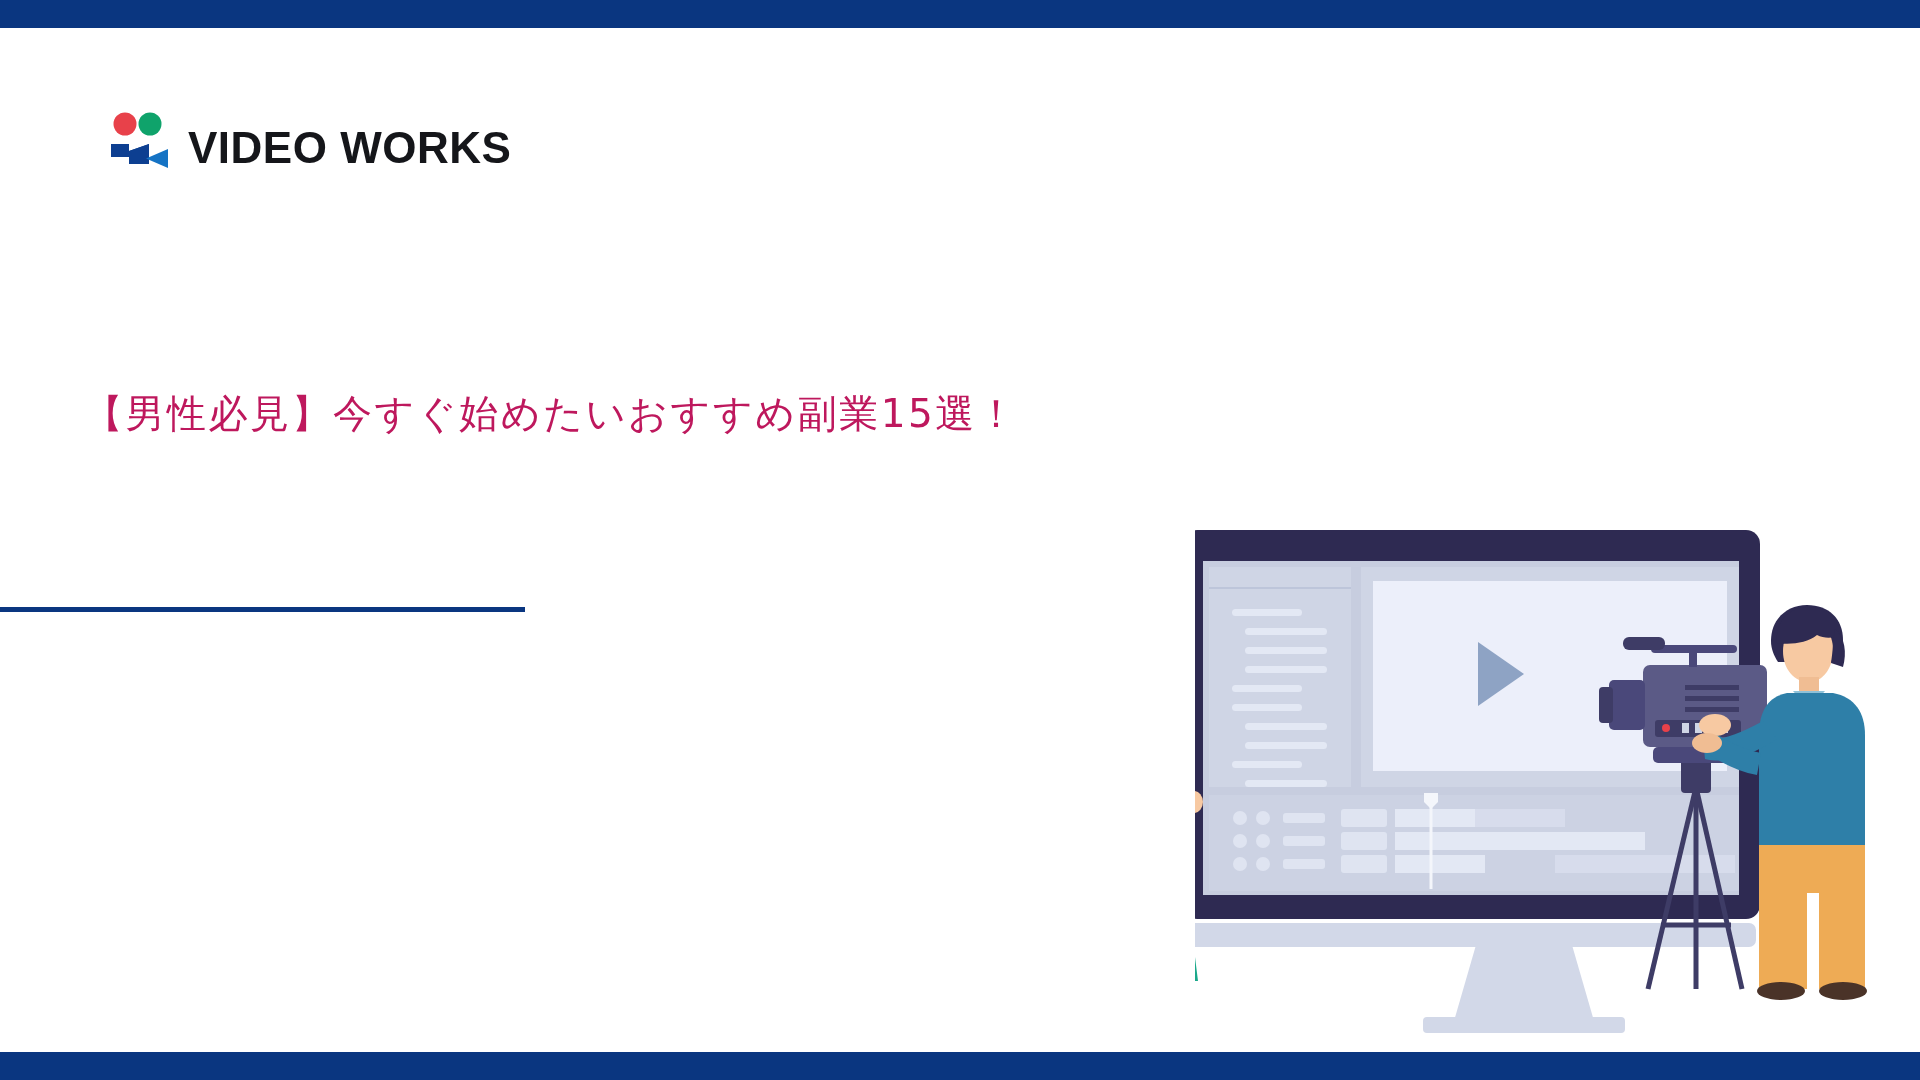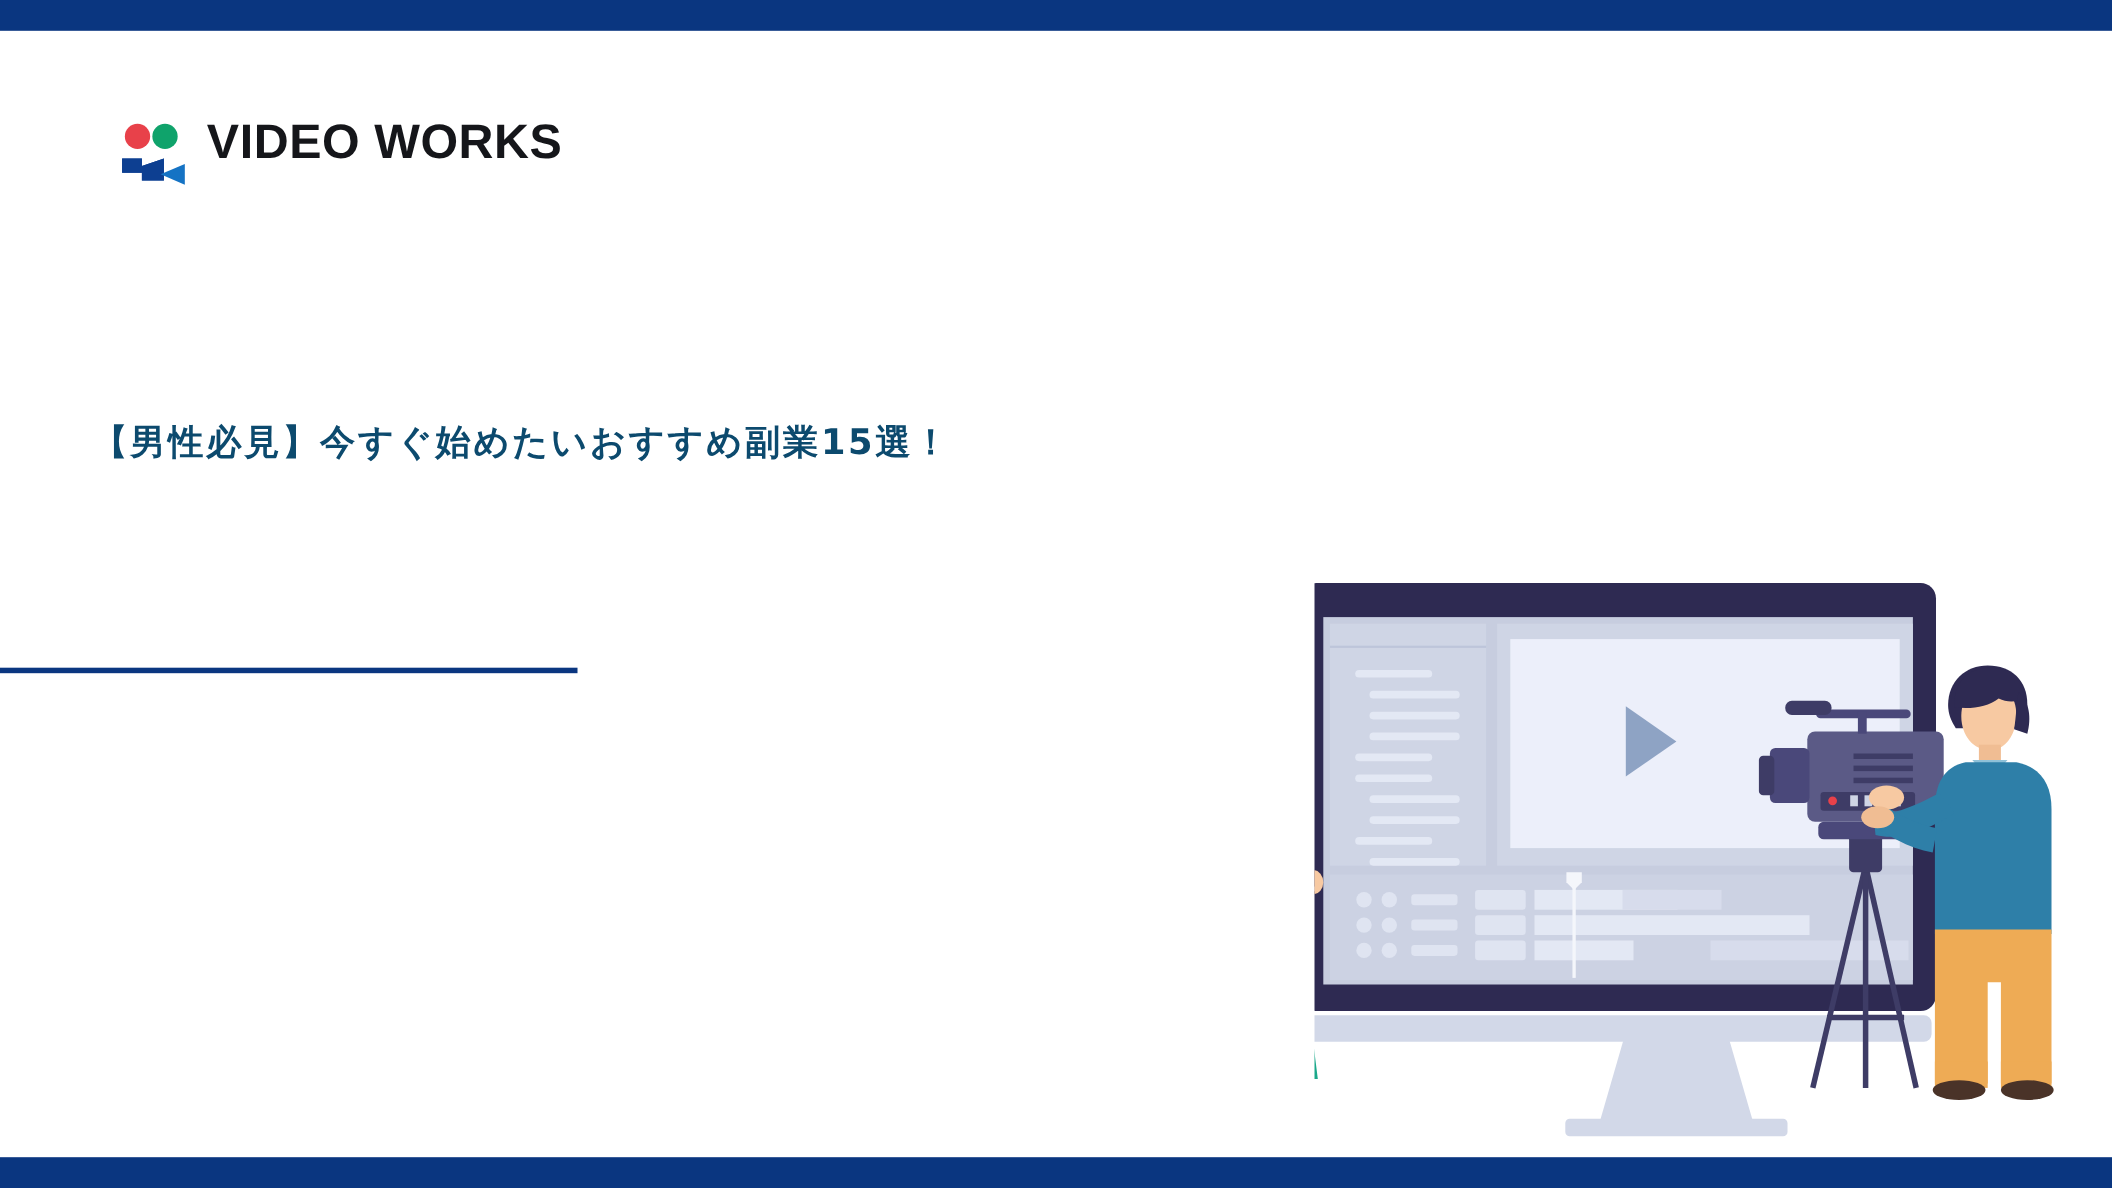--- a/index.html
+++ b/index.html
@@ -30,21 +30,21 @@
     height: 28px;
     background: #0a3680;
   }
 
   
   .logo {
     position: absolute;
     left: 108px;
     top: 108px;
     display: flex;
-    align-items: flex-start;
+    align-items: flex-end;
     gap: 18px;
   }
   .logo-mark {
     width: 62px;
     height: 62px;
     position: relative;
     flex: none;
   }
   .logo-word {
     font-size: 44px;
@@ -55,23 +55,23 @@
     line-height: 1;
     font-family: "Liberation Sans", "DejaVu Sans", sans-serif;
   }
 
   
   .headline {
     position: absolute;
     left: 84px;
     top: 356px;
     width: 1420px;
-    color: #0c4a6e;
-    font-size: 32px;
-    font-weight: 700;
+    color: #be185d;
+    font-size: 39px;
+    font-weight: 400;
     line-height: 1.62;
     letter-spacing: 2.5px;
     font-family: "DejaVu Sans", "Liberation Sans", sans-serif;
   }
   .headline-line { display: block; white-space: nowrap; }
 
   
   .rule {
     position: absolute;
     left: 0;

